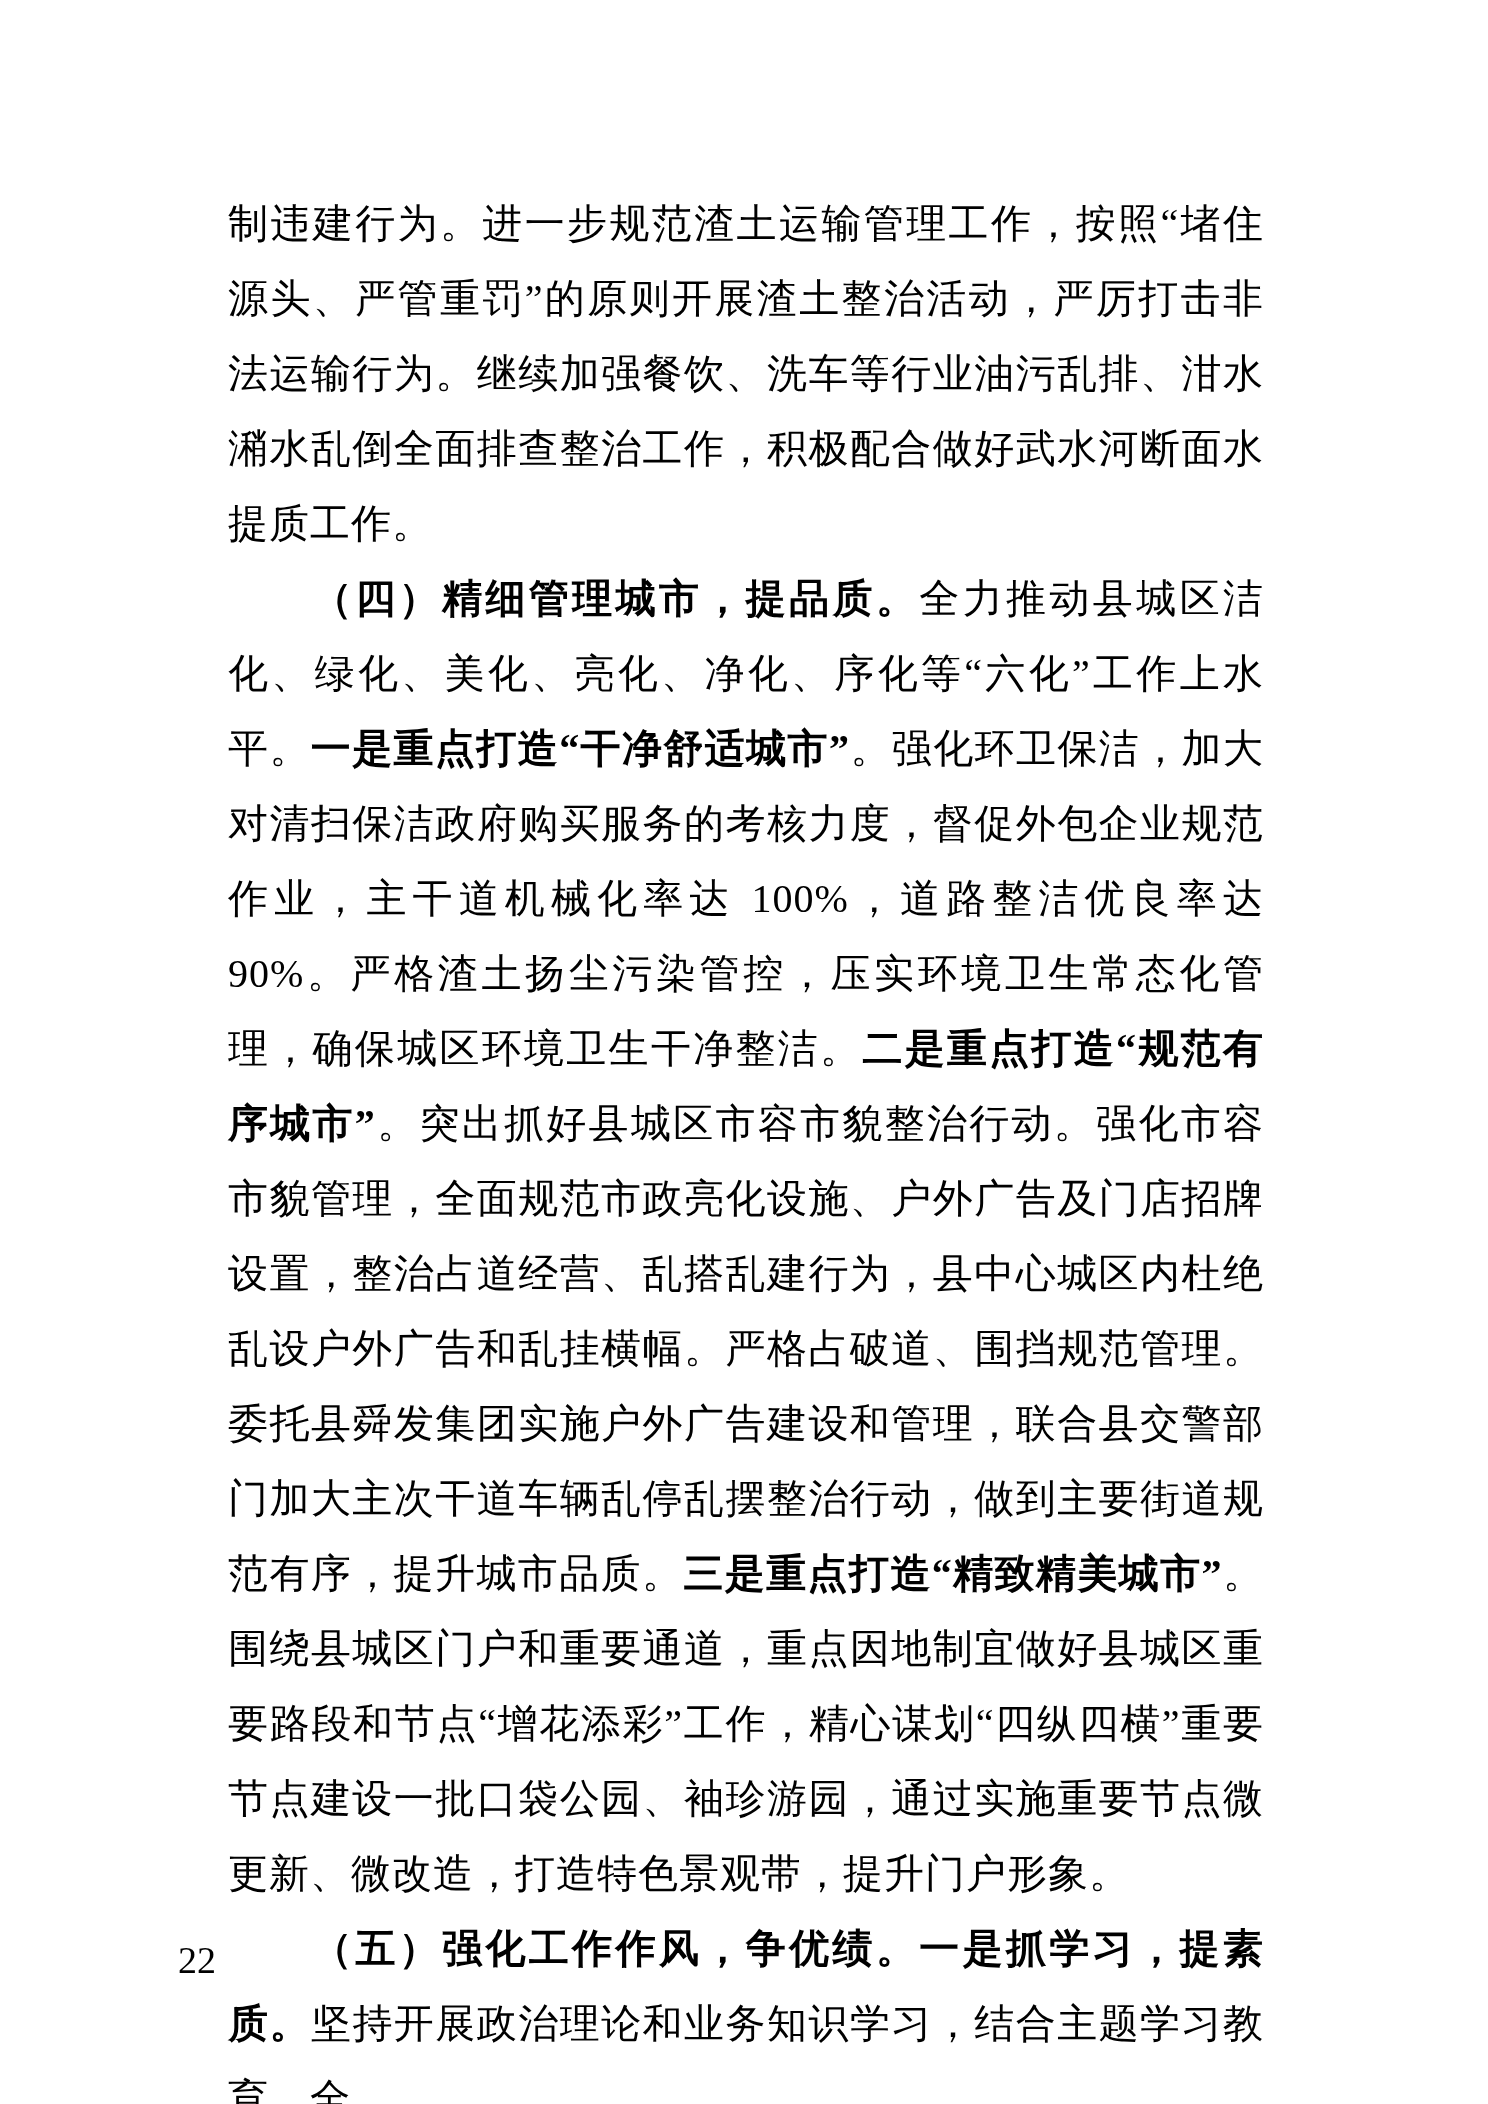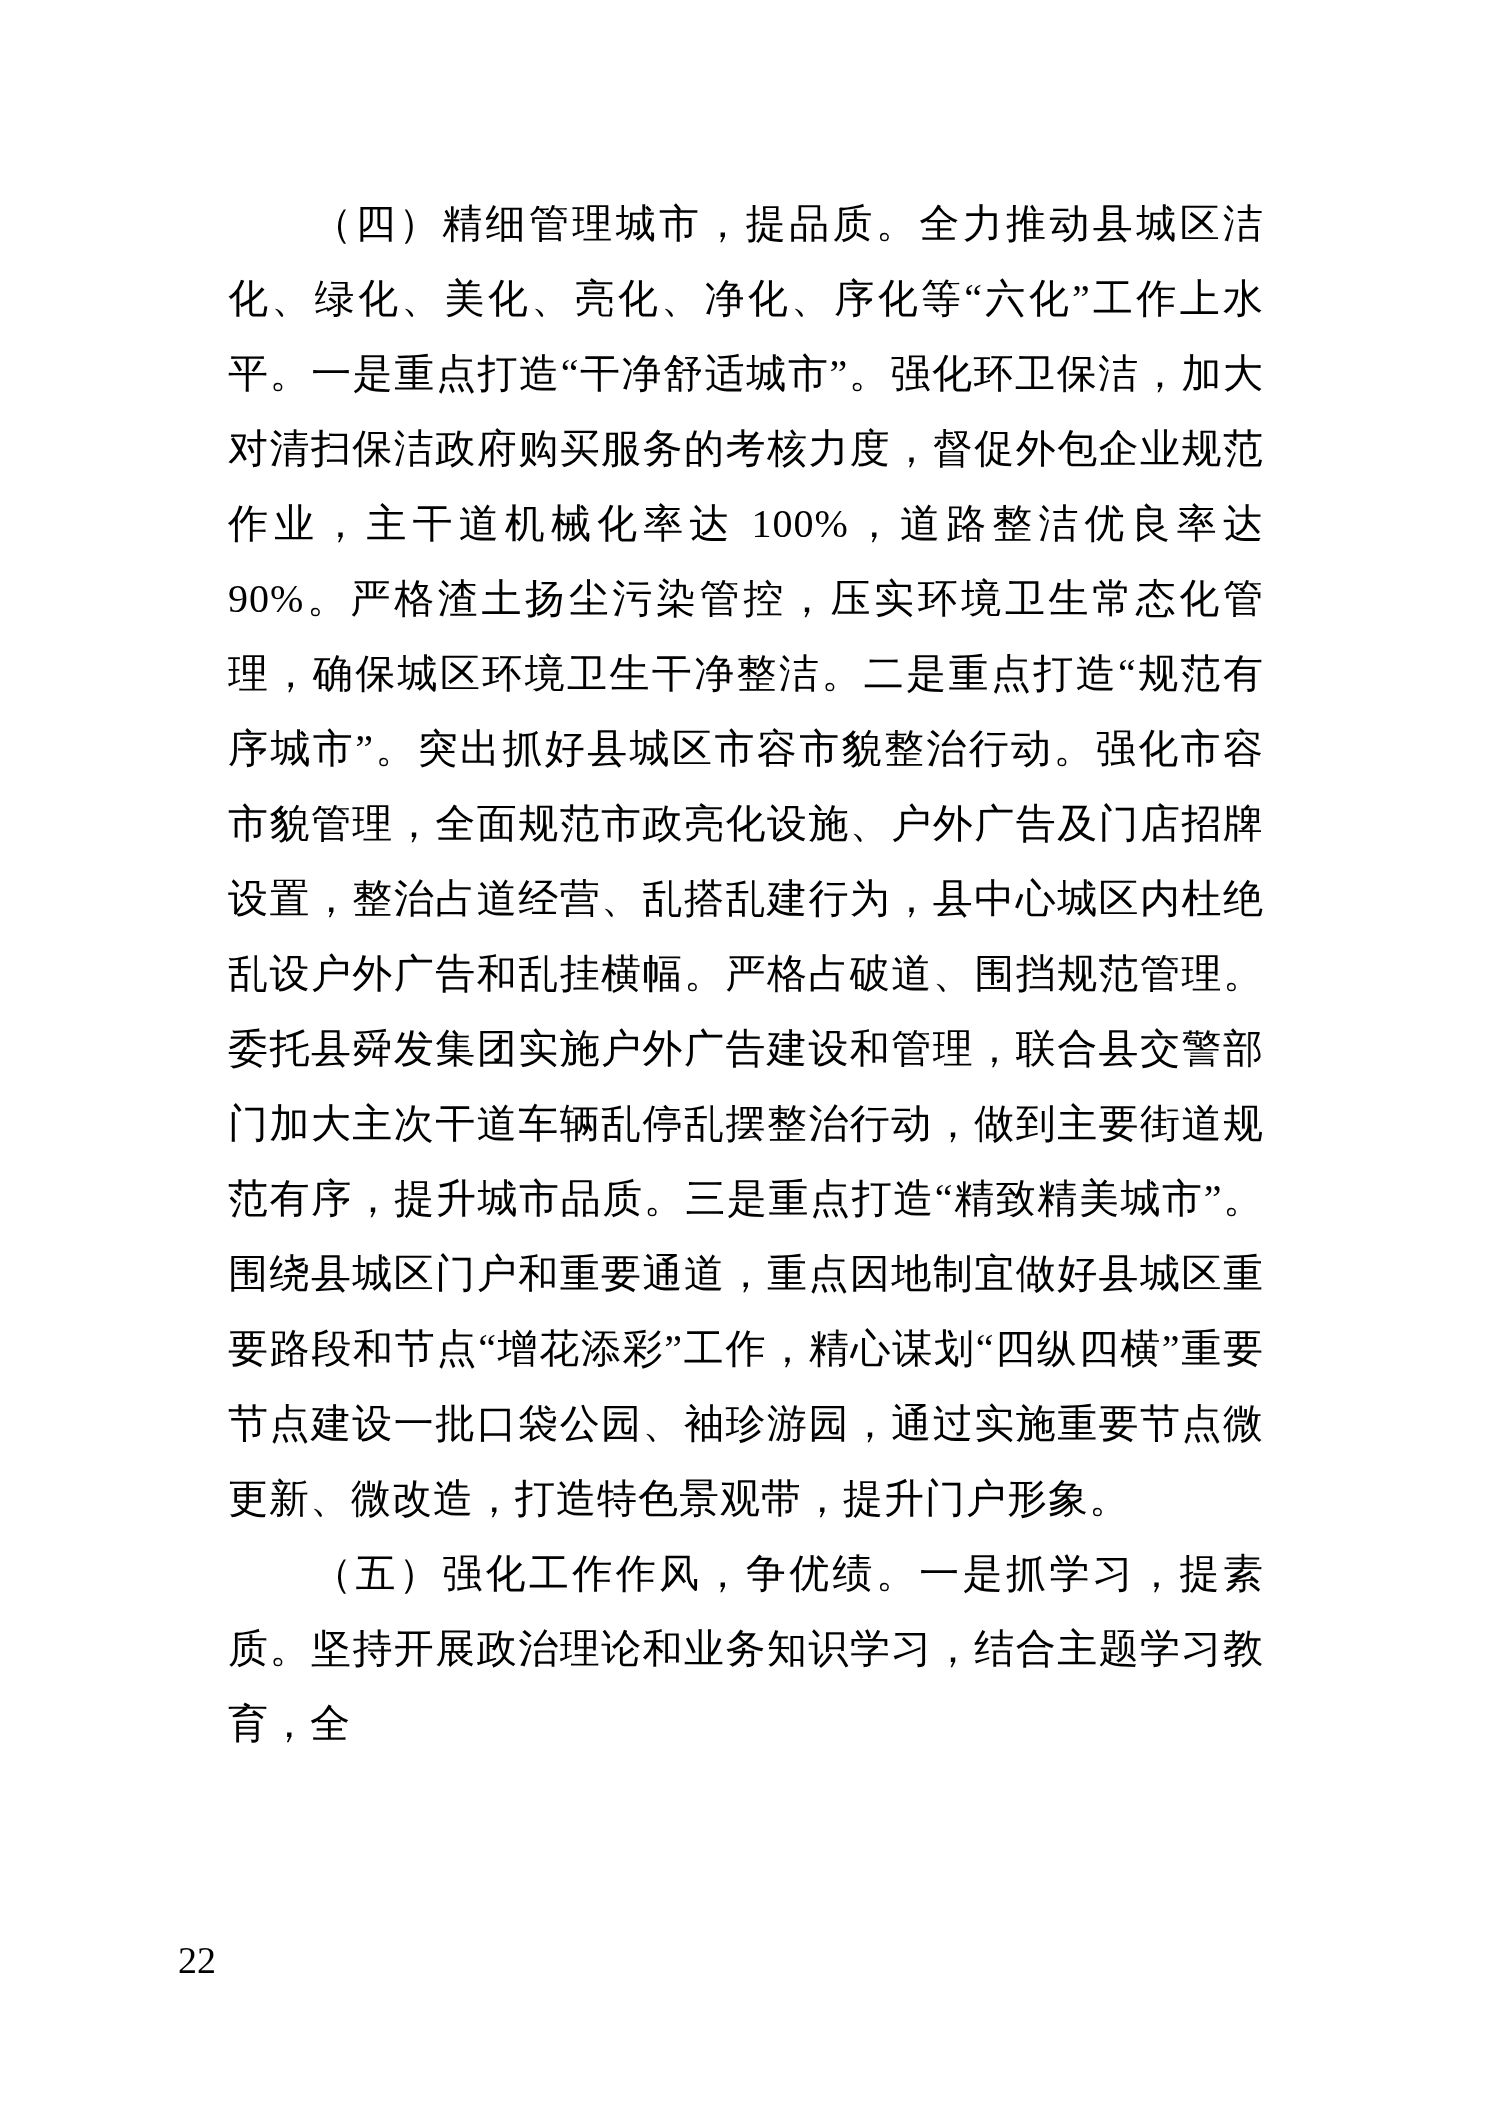--- a/index.html
+++ b/index.html
@@ -33,33 +33,34 @@
     padding: 0;
     text-indent: 0;
   }
   .para.indent {
     text-indent: 84px;
   }
   .run {
     font-weight: normal;
   }
   .run.bold {
-    font-weight: normal;
+    font-weight: bold;
   }
   .page-number {
     position: absolute;
     left: 178px;
     top: 1942px;
     font-size: 38px;
     line-height: 36px;
     letter-spacing: 0;
   }
 </style>
 </head>
 <body>
 
 <div class="page">
   <div class="content" id="doc-body">
+      <p class="para"><span class="run">制违建行为。进一步规范渣土运输管理工作，按照“堵住源头、严管重罚”的原则开展渣土整治活动，严厉打击非法运输行为。继续加强餐饮、洗车等行业油污乱排、泔水潲水乱倒全面排查整治工作，积极配合做好武水河断面水提质工作。</span></p>
       <p class="para indent"><span class="run bold">（四）精细管理城市，提品质。</span><span class="run">全力推动县城区洁化、绿化、美化、亮化、净化、序化等“六化”工作上水平。</span><span class="run bold">一是重点打造“干净舒适城市”</span><span class="run">。强化环卫保洁，加大对清扫保洁政府购买服务的考核力度，督促外包企业规范作业，主干道机械化率达 100%，道路整洁优良率达 90%。严格渣土扬尘污染管控，压实环境卫生常态化管理，确保城区环境卫生干净整洁。</span><span class="run bold">二是重点打造“规范有序城市”</span><span class="run">。突出抓好县城区市容市貌整治行动。强化市容市貌管理，全面规范市政亮化设施、户外广告及门店招牌设置，整治占道经营、乱搭乱建行为，县中心城区内杜绝乱设户外广告和乱挂横幅。严格占破道、围挡规范管理。委托县舜发集团实施户外广告建设和管理，联合县交警部门加大主次干道车辆乱停乱摆整治行动，做到主要街道规范有序，提升城市品质。</span><span class="run bold">三是重点打造“精致精美城市”</span><span class="run">。围绕县城区门户和重要通道，重点因地制宜做好县城区重要路段和节点“增花添彩”工作，精心谋划“四纵四横”重要节点建设一批口袋公园、袖珍游园，通过实施重要节点微更新、微改造，打造特色景观带，提升门户形象。</span></p>
       <p class="para indent"><span class="run bold">（五）强化工作作风，争优绩。一是抓学习，提素质。</span><span class="run">坚持开展政治理论和业务知识学习，结合主题学习教育，全</span></p>
     </div>
   <div class="page-number">22</div>
 </div>
 
 </body></html>

